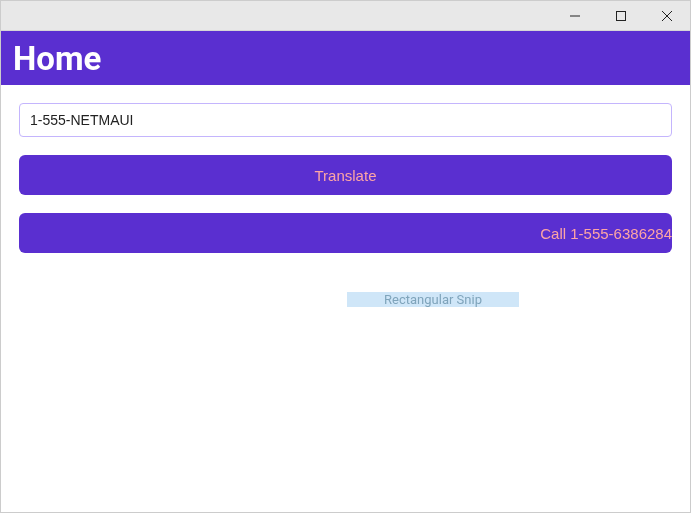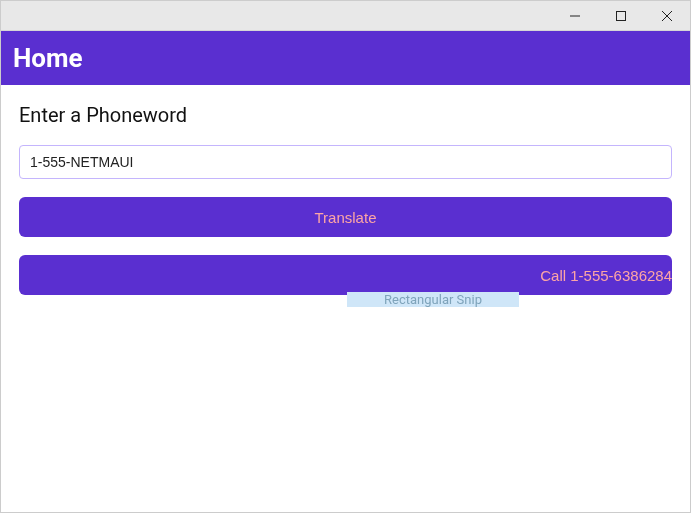--- a/index.html
+++ b/index.html
@@ -12,21 +12,21 @@
       height: 30px; background: #e8e8e8; display: flex; justify-content: flex-end; align-items: center;
       border-bottom: 1px solid #d6d6d6;
     }
     .tb-btn {
       width: 46px; height: 30px; display: flex; align-items: center; justify-content: center;
       font-family: "Segoe MDL2 Assets", Arial, sans-serif; font-size: 10px; color: #222;
     }
     .tb-btn svg { width: 10px; height: 10px; stroke: #222; stroke-width: 1; fill: none; }
     .header-bar {
       height: 54px; display: flex; align-items: center; padding: 0 12px;
-      color: #fff; font-size: 26px; font-weight: 700;
+      color: #fff; font-size: 33px; font-weight: 700;
     }
     .content { padding: 18px; }
     .label { font-size: 20px; color: #111; margin-bottom: 18px; }
     .input {
       width: 100%; height: 34px; border: 1px solid #c4b5fd; border-radius: 4px;
       padding: 0 10px; font-size: 14px; color: #222; outline: none; margin-bottom: 18px;
     }
     .button {
       width: 100%; height: 40px; border: none; border-radius: 6px;
       color: #fca5a5; font-size: 15px; cursor: pointer; margin-bottom: 18px;
@@ -57,19 +57,18 @@
         <line x1="10" y1="0" x2="0" y2="10"></line>
       </svg>
   </div>
 </div>
 
 <div class="header-bar" id="headerBar" style="background: rgb(90, 47, 208);">
   <span>Home</span>
 </div>
 
 <div class="content">
-  <div class="label">Enter a Phoneword</div>
   <input type="text" class="input" value="1-555-NETMAUI" style="">
   <button class="button primary-btn" style="background: rgb(90, 47, 208);">Translate</button>
   <button class="button primary-btn" style="background: rgb(90, 47, 208); text-align: right;">Call 1-555-6386284</button>
 </div>
 
 <div class="snip-hint">Rectangular Snip</div>
 
 </body></html>

